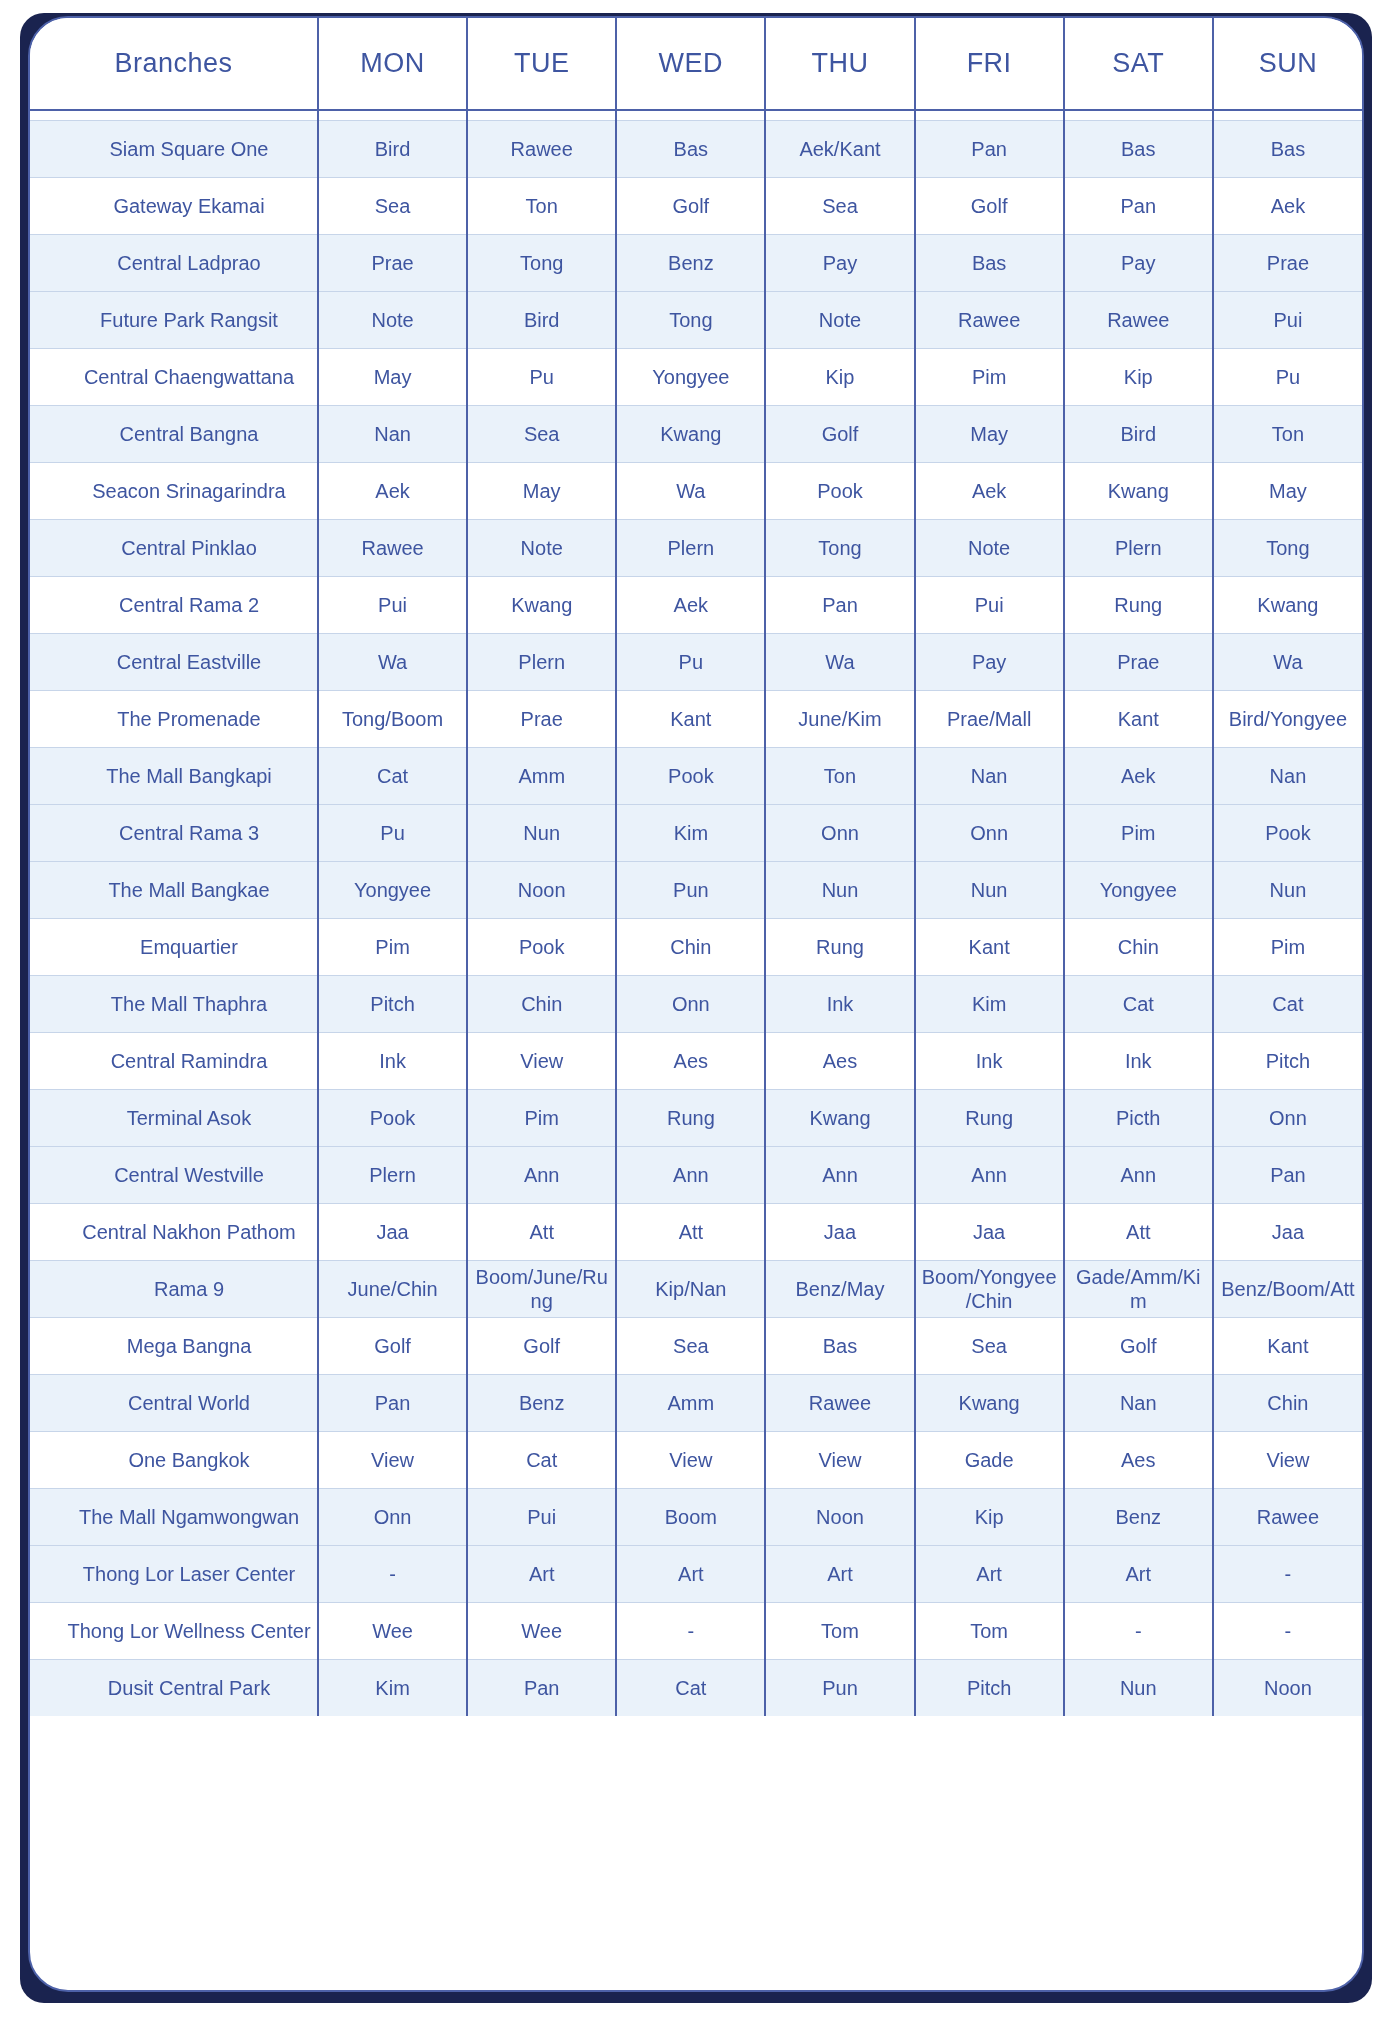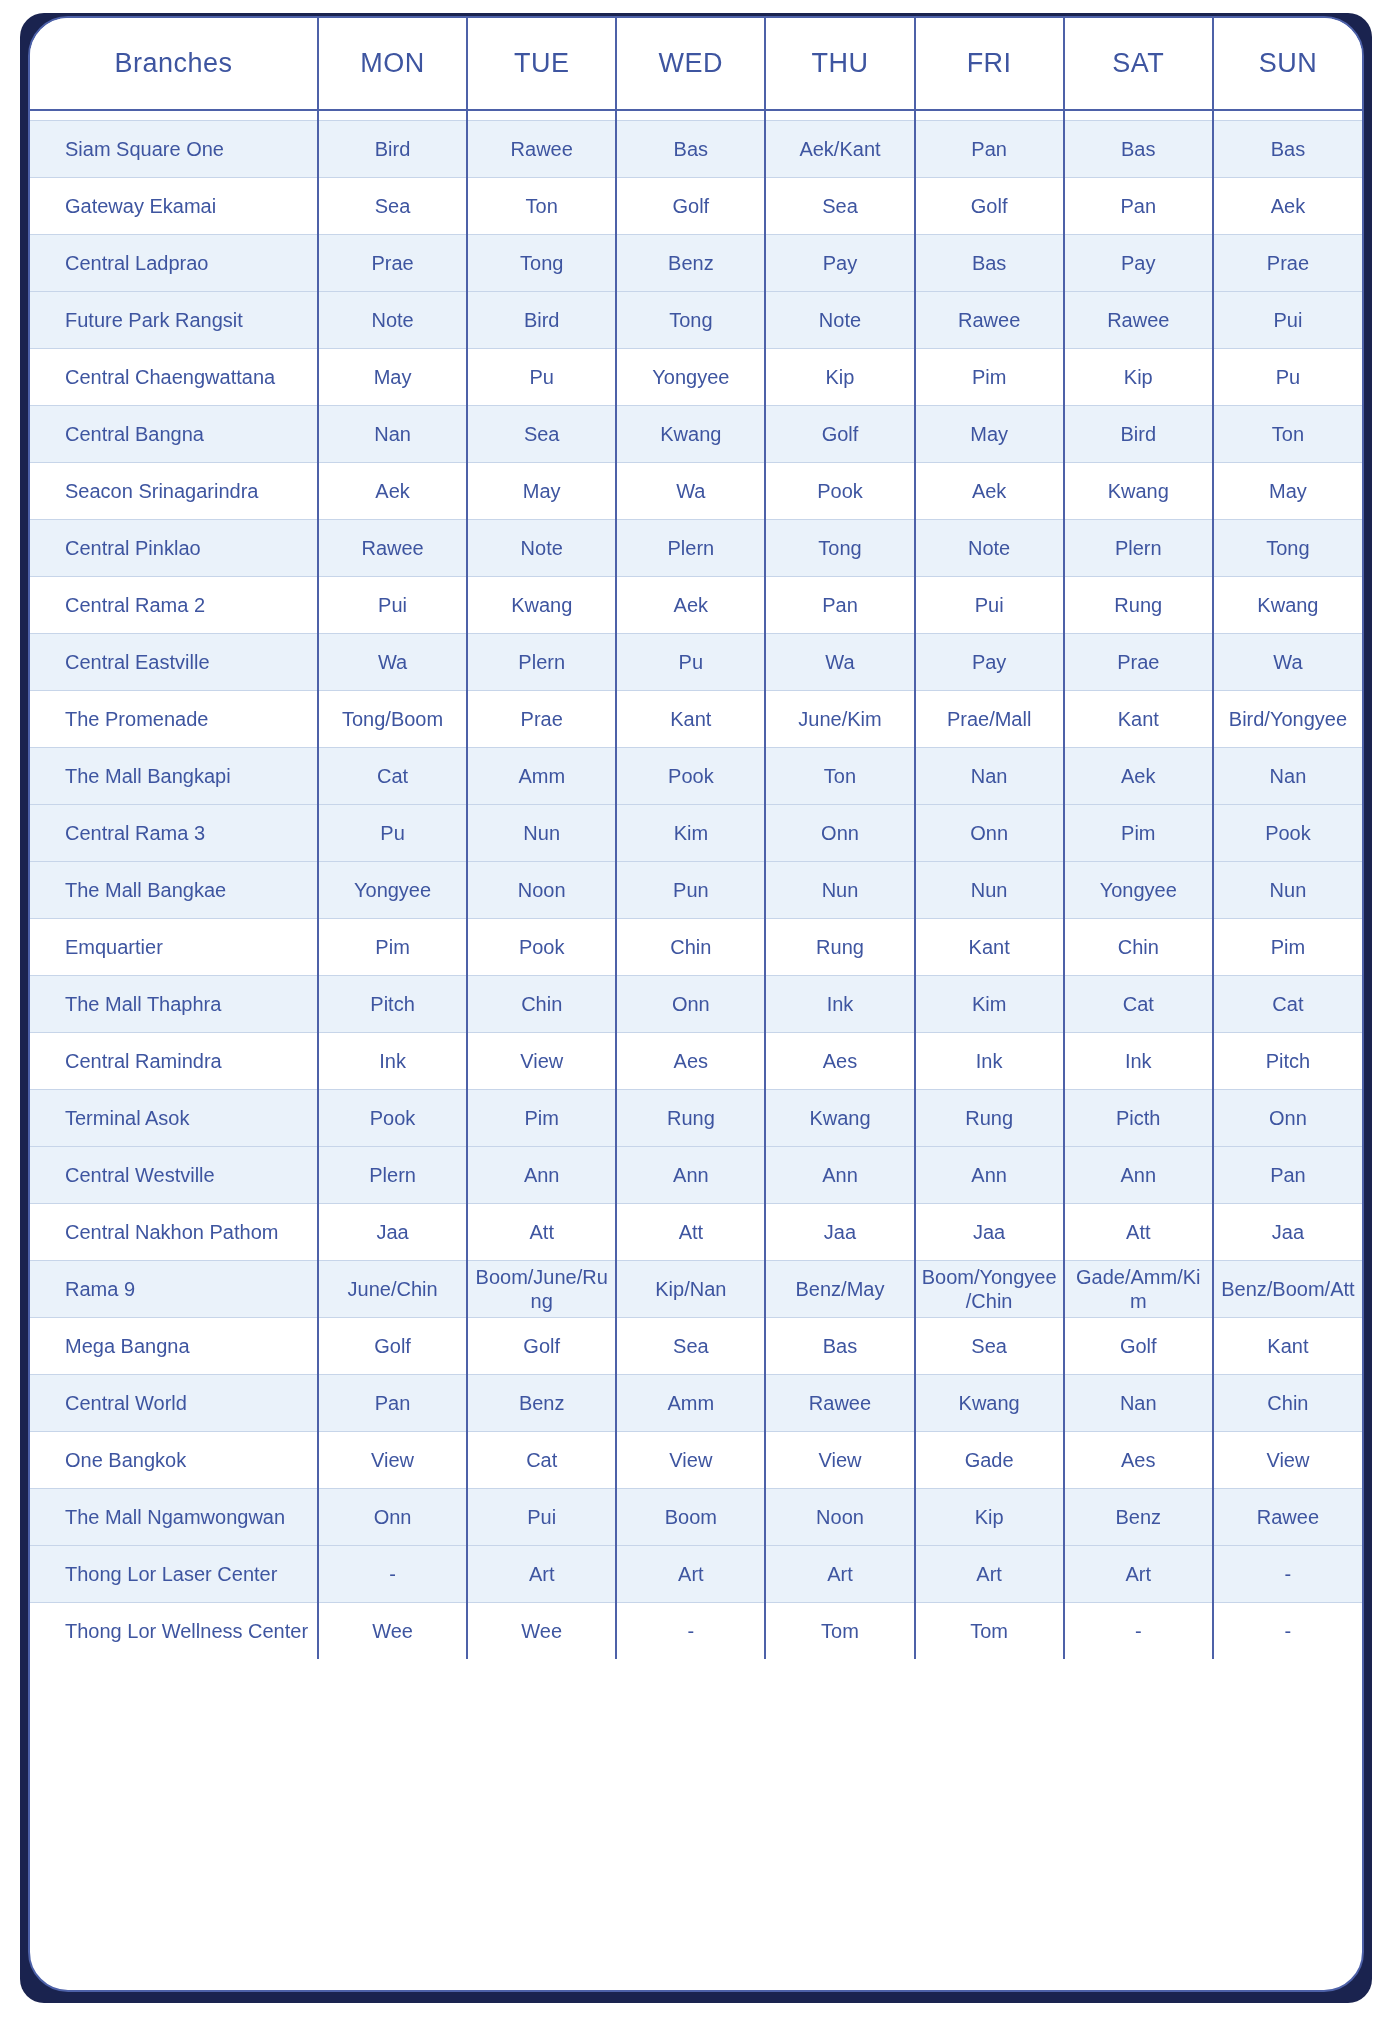--- a/index.html
+++ b/index.html
@@ -56,21 +56,21 @@
     text-align:center;
     vertical-align:middle;
     font-size:20px;
     color:var(--text-blue);
     white-space:nowrap;
     overflow:hidden;
     padding:0 4px;
     line-height:25px;
   }
   td.branch{
-    text-align:left;
+    text-align:center;
     padding-left:35px;
     font-size:20px;
     margin-left:45px;
   }
   tbody tr td{border-top:1px solid var(--line-light);}
   tbody tr.spacer-top td{border-top:none;height:9px;padding:0;}
   tr.stripe td{background:var(--stripe);}
   tr.spacer-top td, tr.spacer-bottom td{background:#fff;}
   td.wrap{white-space:normal;overflow-wrap:break-word;line-height:24px;}
 </style>
@@ -376,16 +376,26 @@
           <tr>
             <td class="branch">Thong Lor Wellness Center</td>
             <td>Wee</td>
             <td>Wee</td>
             <td>-</td>
             <td>Tom</td>
             <td>Tom</td>
             <td>-</td>
             <td>-</td>
           </tr>
+          <tr class="stripe">
+            <td class="branch">Dusit Central Park</td>
+            <td>Kim</td>
+            <td>Pan</td>
+            <td>Cat</td>
+            <td>Pun</td>
+            <td>Pitch</td>
+            <td>Nun</td>
+            <td>Noon</td>
+          </tr>
         </tbody>
     </table>
   </div>
 </div>
 
 </body></html>

